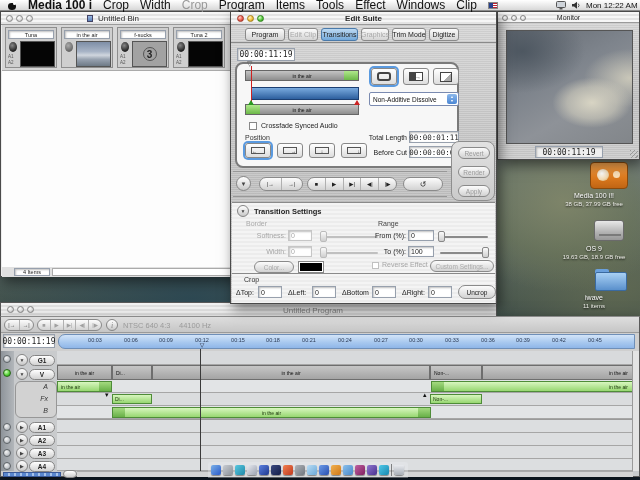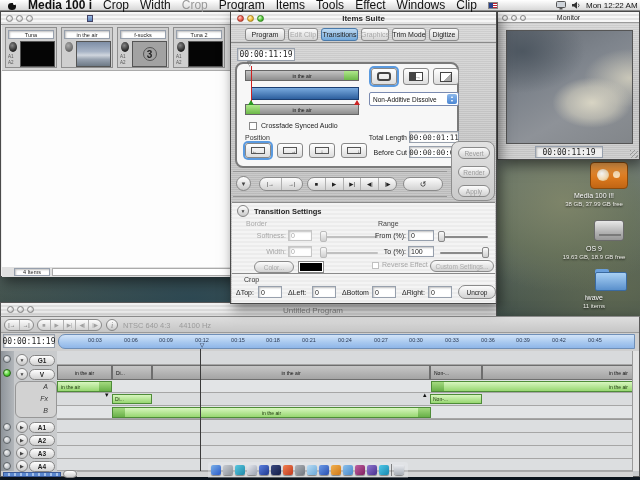--- a/index.html
+++ b/index.html
@@ -85,20 +85,21 @@
     </svg>
   <span style="font-size:8px;color:#111;white-space:nowrap">Mon 12:22 AM</span>
 </div>
 
 <div class="window" style="left:0;top:11px;width:237px;height:266px;background:#ececec;z-index:10">
   <div class="titlebar pin" style="height:13px">
     <span class="lt off" style="left:5px;top:3px;width:7px;height:7px"></span>
     <span class="lt off" style="left:15px;top:3px;width:7px;height:7px"></span>
     <span class="lt off" style="left:25px;top:3px;width:7px;height:7px"></span>
     <span style="position:absolute;left:86px;top:3px;width:6px;height:7px;background:linear-gradient(180deg,#9ab8e0,#5a80b8);border:1px solid #446"></span>
+    <span class="wtitle" style="top:2px;font-size:8px">Untitled Bin</span>
   </div>
   <div class="w" style="left:1px;top:13px;width:234px;height:46px;background:#d6d6d6;border-bottom:1px solid #aaa"></div>
   <div class="w" style="left:1px;top:59px;width:234px;height:196px;background:#fdfdfd"></div>
 
   <div class="w" style="left:4px;top:15px;width:52px;height:41px;background:#cfcfcf;border:1px solid #8e8e8e">
     <div class="fld" style="left:2px;top:2px;width:46px;height:9px;font-size:5.5px;justify-content:center">Tuna</div>
     <span style="position:absolute;left:3px;top:14px;width:8px;height:10px;border-radius:50%;background:radial-gradient(circle at 40% 35%,#888,#222 70%)"></span>
     <span class="tinytxt" style="position:absolute;left:2px;top:26px;font-size:4.5px;color:#555">A1</span>
     <span class="tinytxt" style="position:absolute;left:2px;top:32px;font-size:4.5px;color:#555">A2</span>
     <div style="position:absolute;left:14px;top:13px;width:35px;height:26px;border:1px solid #555;background:#050505"></div>
@@ -261,21 +262,21 @@
   <div style="position:absolute;left:2px;top:155px;width:58px;height:5px;background:repeating-linear-gradient(90deg,#5a88d0 0 4px,#a6c2ea 4px 6px);border:1px solid #3a5a9a"></div>
   <div style="position:absolute;left:62px;top:153px;width:14px;height:8px;background:linear-gradient(180deg,#fff,#ccc);border:1px solid #888;border-radius:4px"></div>
   <div style="position:absolute;left:76px;top:154px;width:556px;height:6px;background:#d4d4d4;border-top:1px solid #aaa"></div>
 </div>
 
 <div class="window metal" style="left:230px;top:11px;width:267px;height:293px;z-index:20">
   <div class="titlebar pin" style="height:13px">
     <span class="lt red" style="left:6px;top:3px;width:7px;height:7px"></span>
     <span class="lt yel" style="left:16px;top:3px;width:7px;height:7px"></span>
     <span class="lt grn" style="left:26px;top:3px;width:7px;height:7px"></span>
-    <span class="wtitle" style="top:2px;font-size:8px;font-weight:bold">Items Suite</span>
+    <span class="wtitle" style="top:2px;font-size:8px;font-weight:bold">Edit Suite</span>
   </div>
 
   <div class="tab" style="left:14px;top:16px;width:40px">Program</div>
   <div class="tab dis" style="left:57px;top:16px;width:30px">Edit Clip</div>
   <div class="tab sel" style="left:90px;top:16px;width:37px">Transitions</div>
   <div class="tab dis" style="left:130px;top:16px;width:28px">Graphics</div>
   <div class="tab" style="left:161px;top:16px;width:34px">Trim Mode</div>
   <div class="tab" style="left:198px;top:16px;width:30px">Digitize</div>
   <div class="w" style="left:0;top:30px;width:265px;height:1px;background:#8a8a8a"></div>
 

